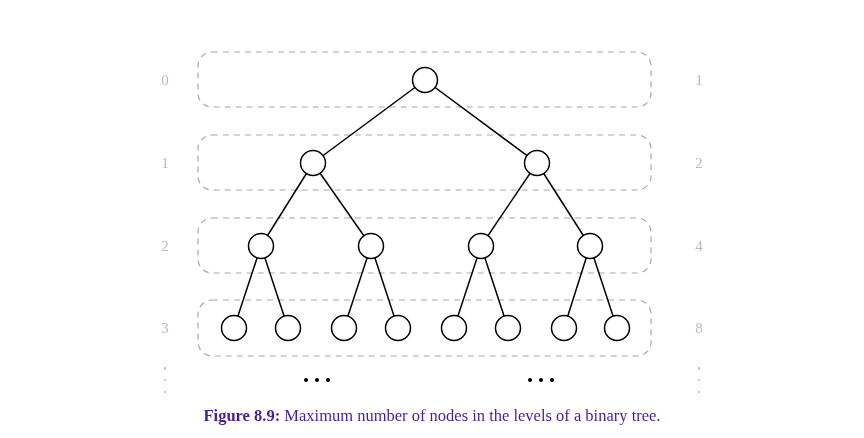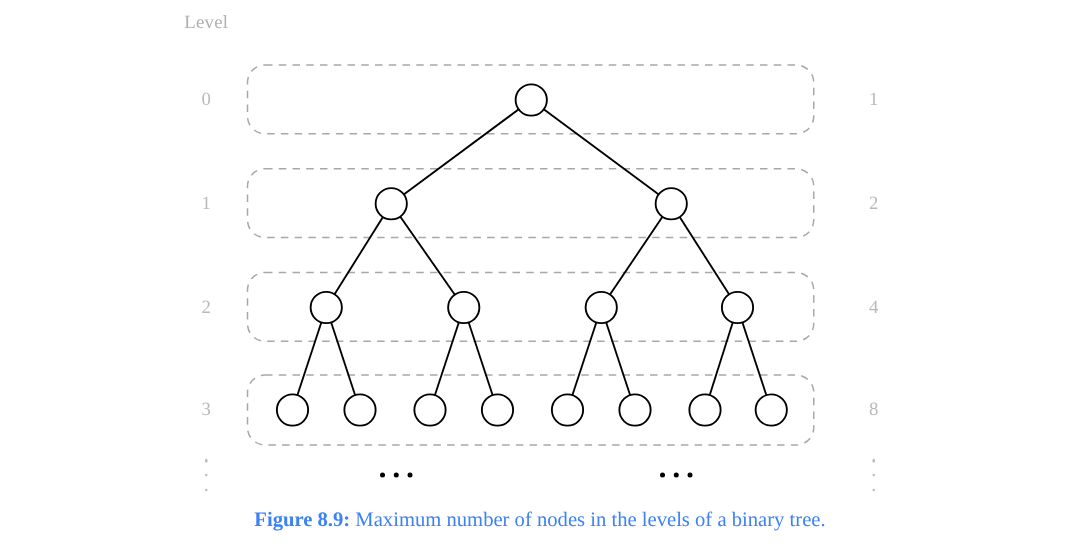--- a/index.html
+++ b/index.html
@@ -112,36 +112,35 @@
   #hdots-right { left: 528px; top: 378px; }
 
   
   #caption {
     position: absolute;
     left: 0;
     top: 406px;
     width: 864px;
     text-align: center;
     font-size: 16.5px;
-    color: #3b82f6;
+    color: #4c1d95;
     white-space: nowrap;
   }
   #caption-label {
     font-weight: bold;
   }
   #caption-text {
     font-weight: normal;
   }
 </style>
 </head>
 <body>
 
 <div id="figure-root">
 
-  <div class="col-header" id="level-header">Level</div>
 
   <div class="level-label" style="top:73px">0</div>
   <div class="level-label" style="top:156px">1</div>
   <div class="level-label" style="top:239px">2</div>
   <div class="level-label" style="top:321px">3</div>
 
   <div class="count-label" style="top:73px">1</div>
   <div class="count-label" style="top:156px">2</div>
   <div class="count-label" style="top:239px">4</div>
   <div class="count-label" style="top:321px">8</div>

